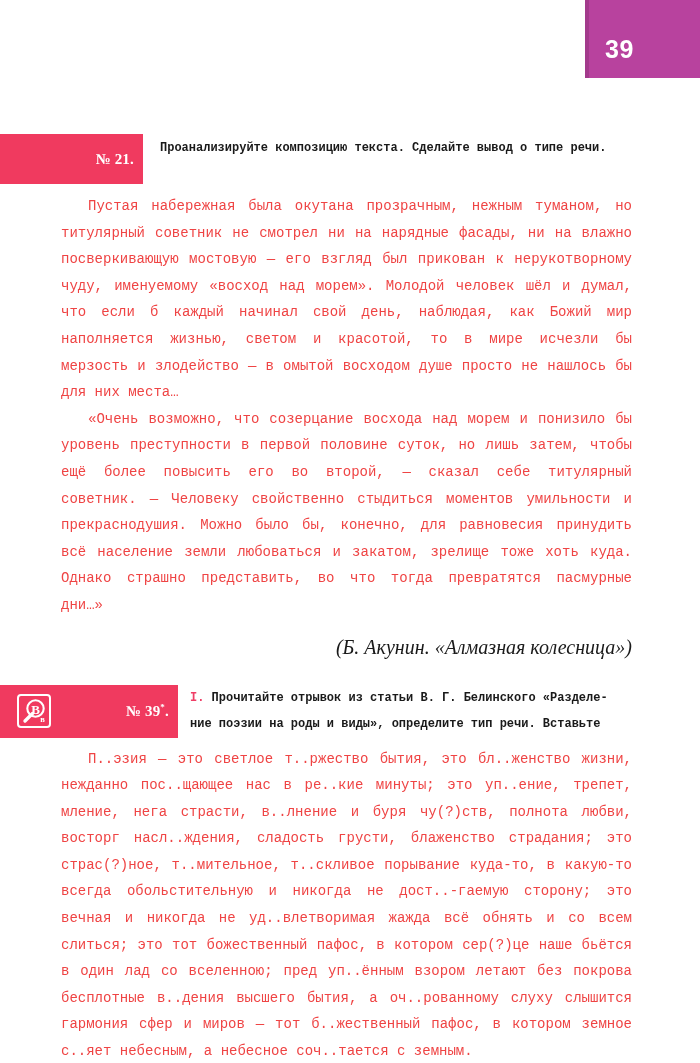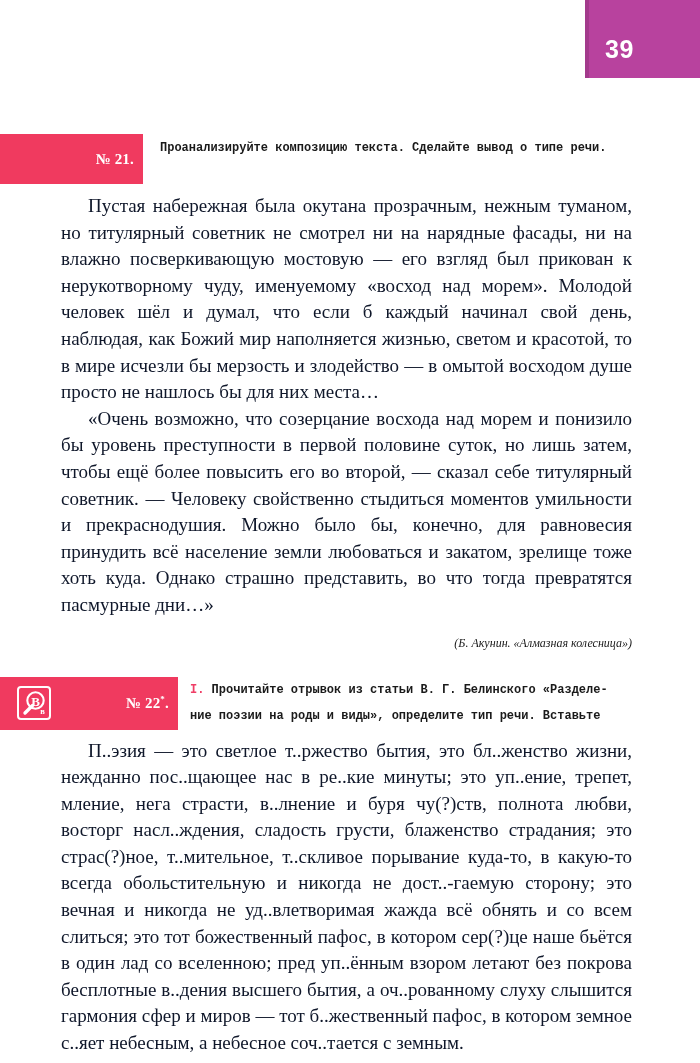--- a/index.html
+++ b/index.html
@@ -138,36 +138,36 @@
   .ex22 .ex-head-indented {
     margin-left: 190px;
     padding-top: 1px;
   }
   .ex22 .ex-head-full {
     margin-left: 61px;
   }
 
   
   .para {
-    font-family: Liberation Serif, serif;
-    font-size: 19px;
+    font-family: Liberation Mono, monospace;
+    font-size: 14px;
     line-height: 26.6px;
     text-align: justify;
     text-justify: inter-word;
     text-indent: 27px;
     margin-left: 61px;
     margin-right: 68px;
     hyphens: manual;
-    color: #0f172a;
+    color: #ef4444;
   }
 
   .attribution {
     font-family: "Liberation Serif", "DejaVu Serif", serif;
     font-style: italic;
-    font-size: 12px;
+    font-size: 20px;
     text-align: right;
     margin-right: 68px;
     color: #1a1a1a;
   }
 
   .spacer-sm { height: 9px; }
   .spacer-md { height: 17px; }
   .spacer-lg { height: 26px; }
 </style>
 </head>
@@ -214,21 +214,21 @@
 
           <circle cx="16.5" cy="12.5" r="8.2" fill="none" stroke="#ffffff" stroke-width="2.1"></circle>
 
           <text x="16.5" y="17.6" text-anchor="middle" font-family="Liberation Serif, serif" font-size="13" font-weight="bold" fill="#ffffff">В</text>
 
           <text x="23.5" y="26" text-anchor="middle" font-family="Liberation Serif, serif" font-size="8.5" font-weight="bold" fill="#ffffff">в</text>
         </svg>
       </span>
 
       <span class="ex-badge-label">
-        <span>№ 22</span><sup>*</sup><span>.</span>
+        <span>№ 39</span><sup>*</sup><span>.</span>
       </span>
     </div>
 
     <div class="ex-heading-wrap">
       <div class="ex-heading ex-head-indented">
         <span class="roman">I.</span>
         <span>Прочитайте отрывок из статьи В. Г. Белинского «Разделе-</span>
       </div>
       <div class="ex-heading ex-head-indented">ние поэзии на роды и виды», определите тип речи. Вставьте</div>
     </div>

